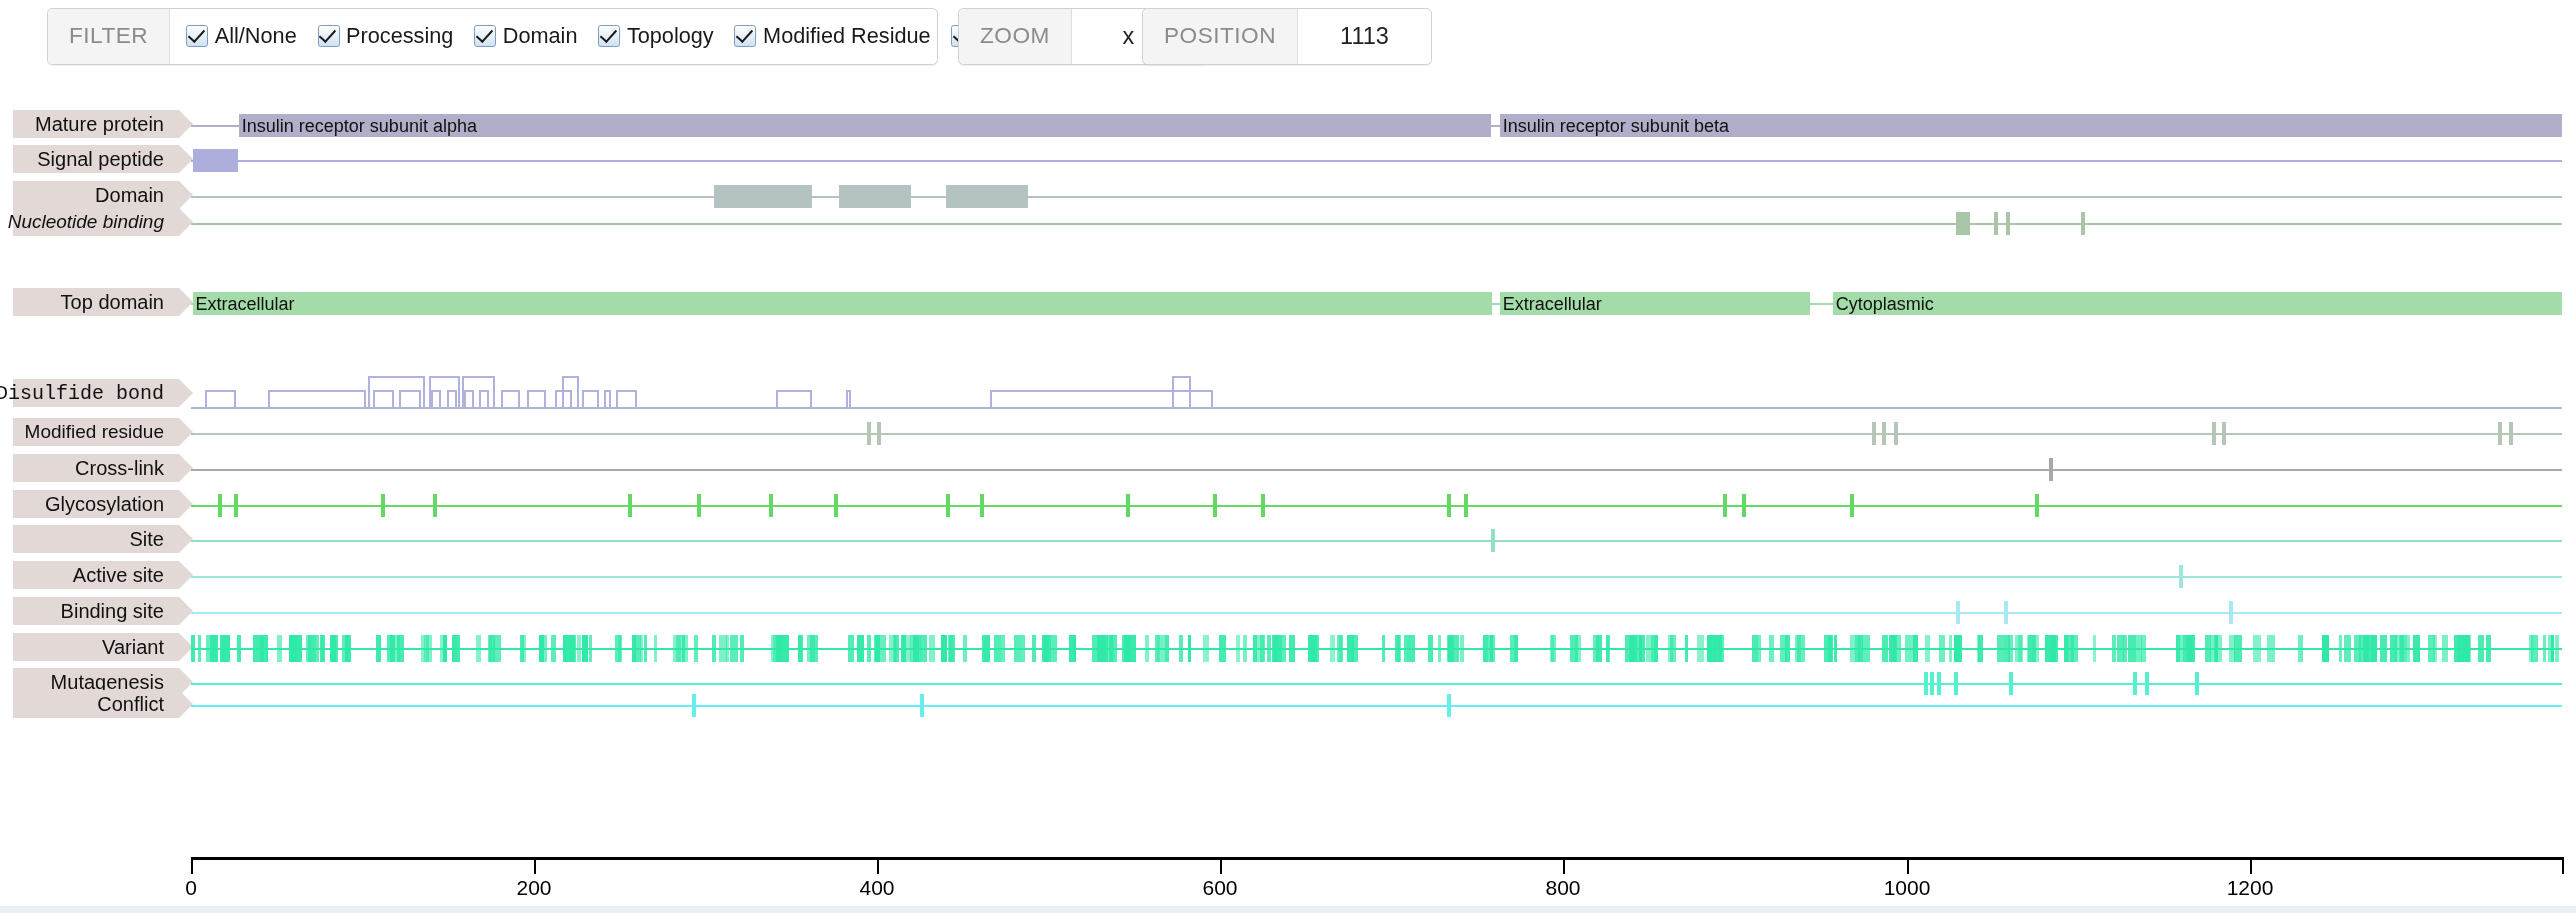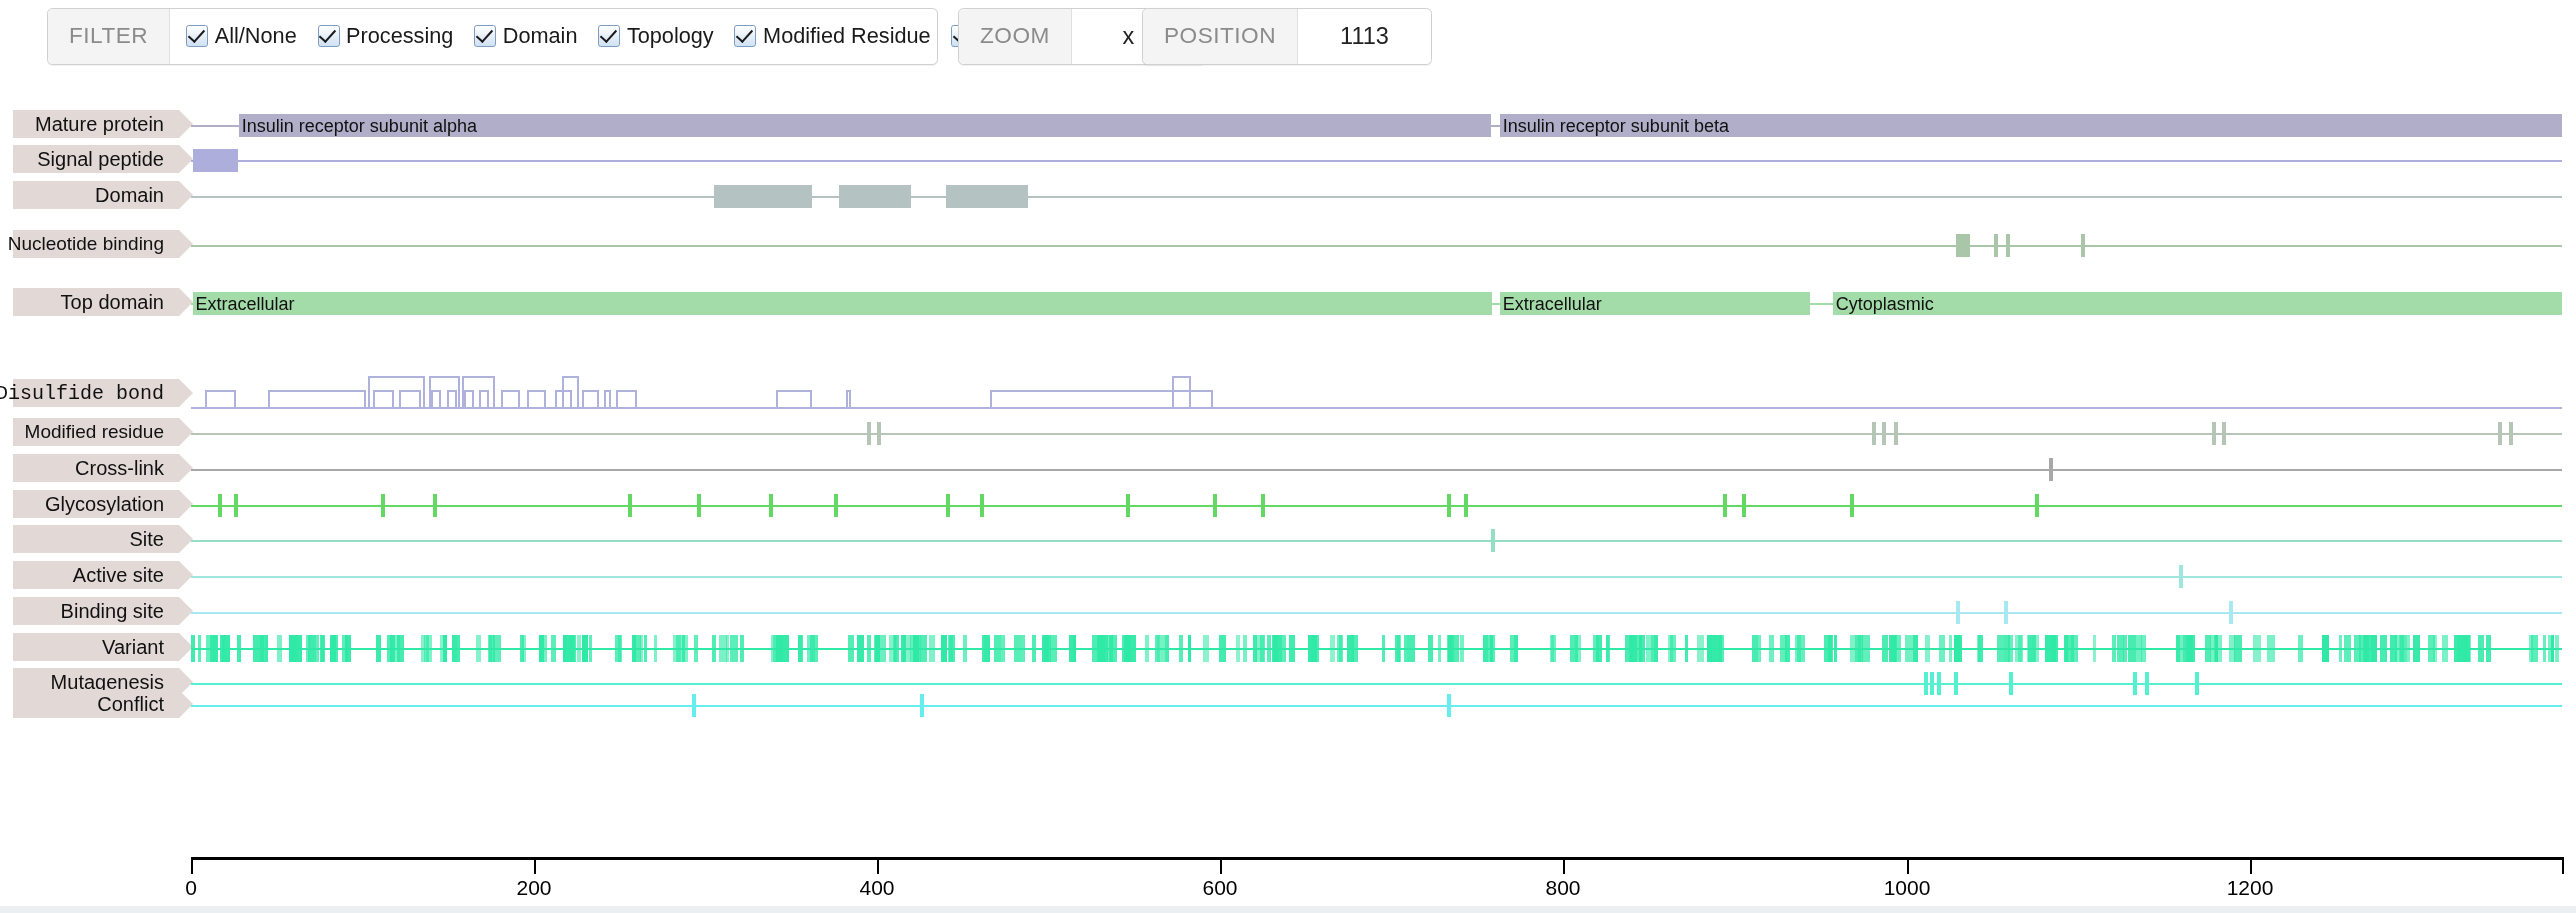--- a/index.html
+++ b/index.html
@@ -134,21 +134,21 @@
       </div>
       <div class="track" style="top: 102px; height: 32px;">
         <div class="tlabel" style="top: 0px;">Domain</div>
         <div class="tarea" style="height: 32px;">
           <div class="baseline" style="background: rgb(180, 194, 194); top: 15px;"></div>
           <div class="blk" style="left: 523px; width: 98px; top: 3.8px; height: 23.5px; background: rgb(180, 194, 194);"></div>
           <div class="blk" style="left: 648px; width: 72px; top: 3.8px; height: 23.5px; background: rgb(180, 194, 194);"></div>
           <div class="blk" style="left: 755px; width: 82px; top: 3.8px; height: 23.5px; background: rgb(180, 194, 194);"></div>
         </div>
       </div>
-      <div class="track" style="top: 151px; height: 32px;">
+      <div class="track" style="top: 129px; height: 32px; font-style: italic;">
         <div class="tlabel narrow" style="top: 0px;">Nucleotide binding</div>
         <div class="tarea" style="height: 32px;">
           <div class="baseline" style="background: rgb(169, 198, 169); top: 15px;"></div>
           <div class="blk" style="left: 1765px; width: 13.7px; top: 3.8px; height: 23.5px; background: rgb(169, 198, 169);"></div>
           <div class="tick" style="left: 1803px; top: 3.8px; height: 23.5px; background: rgb(169, 198, 169);"></div>
           <div class="tick" style="left: 1815px; top: 3.8px; height: 23.5px; background: rgb(169, 198, 169);"></div>
           <div class="tick" style="left: 1890px; top: 3.8px; height: 23.5px; background: rgb(169, 198, 169);"></div>
         </div>
       </div>
       <div class="track" style="top: 209px; height: 32px;">

